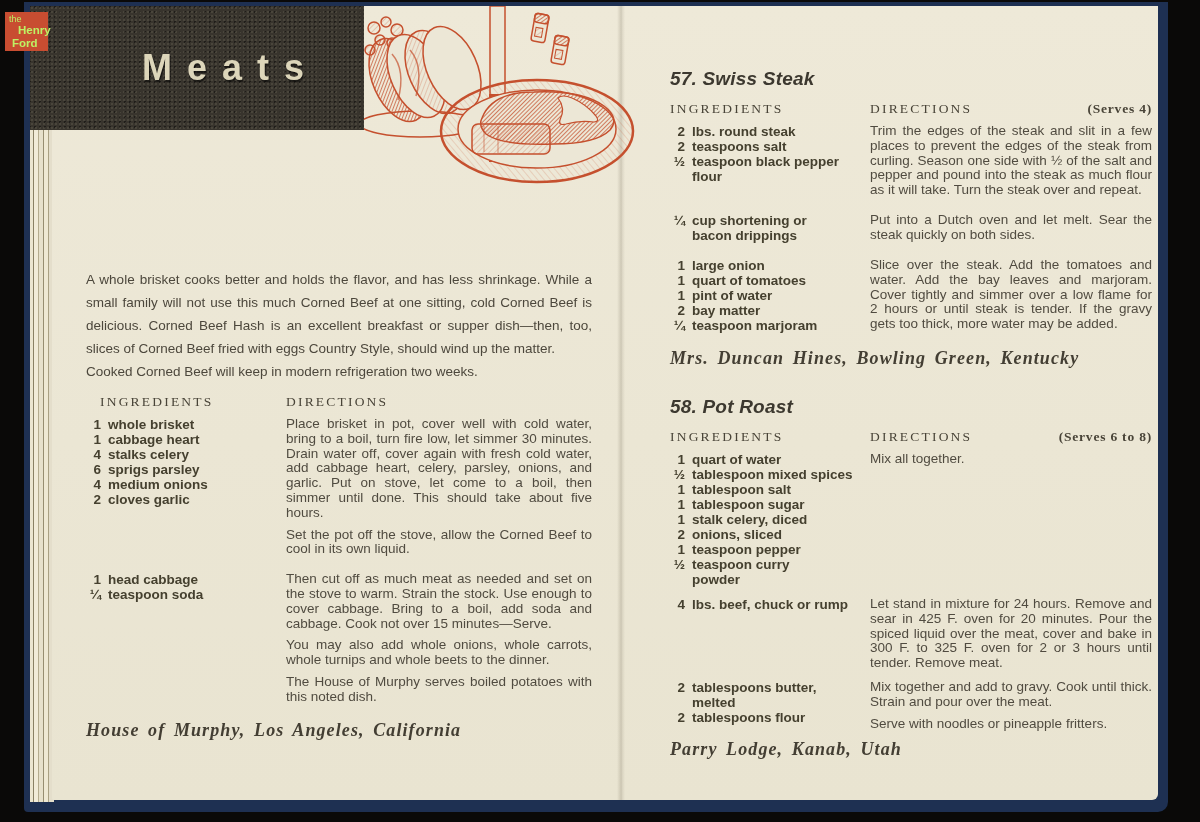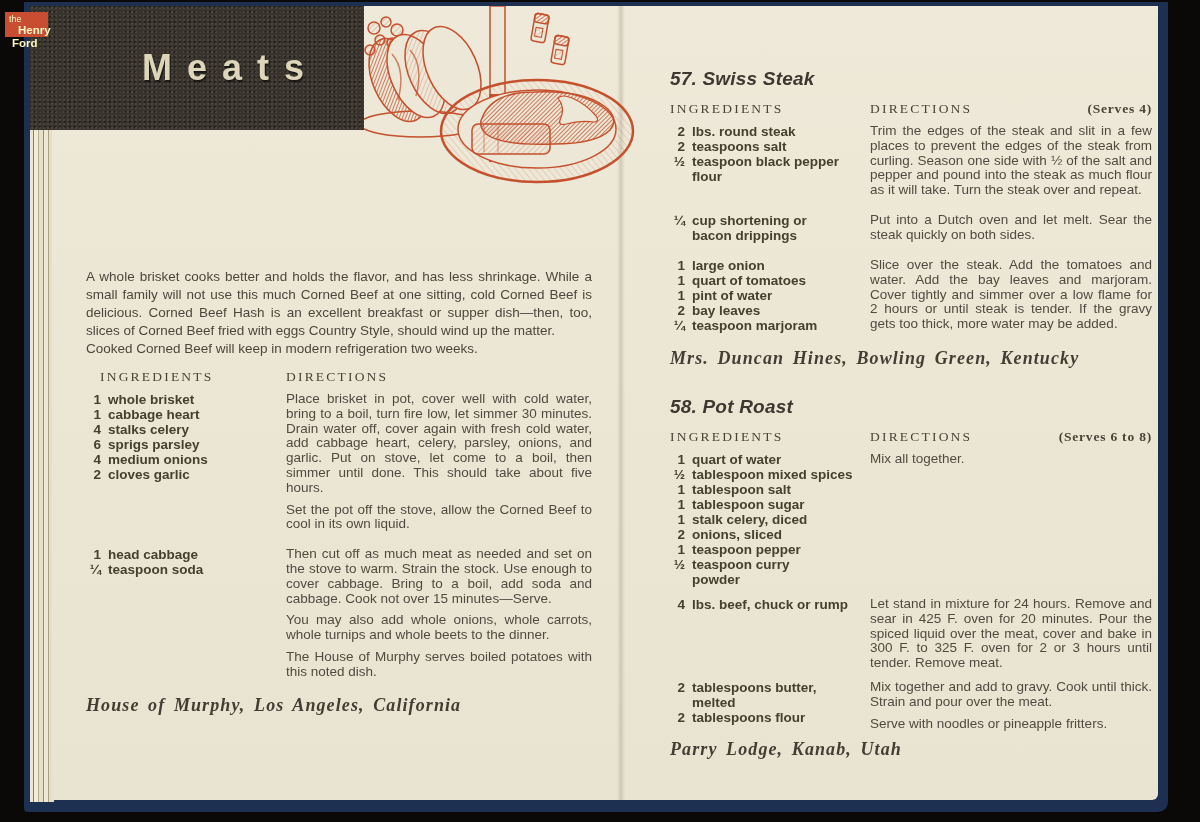--- a/index.html
+++ b/index.html
@@ -29,22 +29,22 @@
                          radial-gradient(rgba(0,0,0,0.45) 1px,transparent 1px);
         background-size:4px 4px,5px 5px;background-position:0 0,2px 3px;
         display:flex;align-items:center;}
   .banner-title{color:#ddd6ba;font-size:36px;font-weight:700;letter-spacing:15px;
         padding-left:112px;text-shadow:1px 2px 1px rgba(0,0,0,0.55);}
 
   
   .illo{position:absolute;left:300px;top:0px;z-index:2;}
 
   
-  .hf-logo{position:absolute;left:5px;top:12px;width:43px;height:25px;background:#c84d31;
-        z-index:9;color:#fef9c3;line-height:1;padding:3px 0 4px 4px;box-sizing:border-box;}
+  .hf-logo{position:absolute;left:5px;top:12px;width:43px;height:39px;background:#c84d31;
+        z-index:9;color:#bef264;line-height:1;padding:3px 0 4px 4px;box-sizing:border-box;}
   .hf-the{font-size:9px;display:block;}
   .hf-henry{font-size:11.5px;font-weight:700;display:block;margin:1px 0 0 9px;}
   .hf-ford{font-size:11.5px;font-weight:700;display:block;margin:1px 0 0 3px;}
 
   
   .rc-title{font-size:19px;font-weight:700;color:#3c382f;letter-spacing:0.2px;margin:0;font-style:italic;}
   .hdr-row{display:flex;margin-top:11px;margin-bottom:7px;align-items:baseline;}
   .hdr{font-family:"Liberation Serif",serif;font-weight:400;font-size:13.5px;
        letter-spacing:2.2px;color:#494438;}
   .serves{font-family:"Liberation Serif",serif;font-weight:700;font-size:13.5px;
@@ -53,21 +53,21 @@
   .ing-col{flex:none;}
   .dir-col{flex:1;min-width:0;}
   .ing-line{display:flex;font-weight:700;font-size:13.5px;line-height:15px;color:#45402f;}
   .qty{flex:none;width:15px;text-align:right;margin-right:7px;}
   .ing-item{flex:1;}
   .dir-p{margin:0 0 7px 0;font-size:13.5px;line-height:14.8px;color:#504b40;
        text-align:justify;}
   .dir-p:last-child{margin-bottom:0;}
   .attr{font-family:"Liberation Serif",serif;font-style:italic;font-weight:700;
        font-size:18px;letter-spacing:1.1px;color:#433e33;word-spacing:3px;}
-  .intro-p{margin:0;font-size:13.5px;line-height:18px;color:#4c473c;text-align:justify;}
+  .intro-p{margin:0;font-size:13.5px;line-height:23px;color:#4c473c;text-align:justify;}
 
   
   .left-content{position:absolute;left:34px;top:247px;width:506px;z-index:1;}
   .left-content .ing-col{width:186px;}
   .left-content .dir-col{margin-left:14px;}
   .left-content .hdr-row .hdr:first-child{padding-left:14px;}
   .left-content .hdr-row .hdr:last-child{margin-left:auto;width:306px;}
   .left-intro{margin-top:15px;margin-bottom:0;}
   .left-content .attr{margin-top:10px;}
 
@@ -211,21 +211,21 @@
             <div class="ing-line">
                 <span class="qty">1</span>
                 <span class="ing-item">quart of tomatoes</span>
               </div>
             <div class="ing-line">
                 <span class="qty">1</span>
                 <span class="ing-item">pint of water</span>
               </div>
             <div class="ing-line">
                 <span class="qty">2</span>
-                <span class="ing-item">bay leaves</span>
+                <span class="ing-item">bay matter</span>
               </div>
             <div class="ing-line">
                 <span class="qty">¼</span>
                 <span class="ing-item">teaspoon marjoram</span>
               </div>
           </div>
           <div class="dir-col">
             <p class="dir-p">Slice over the steak. Add the tomatoes and water. Add the bay leaves and marjoram. Cover tightly and simmer over a low flame for 2 hours or until steak is tender. If the gravy gets too thick, more water may be added.</p>
           </div>
         </div>

